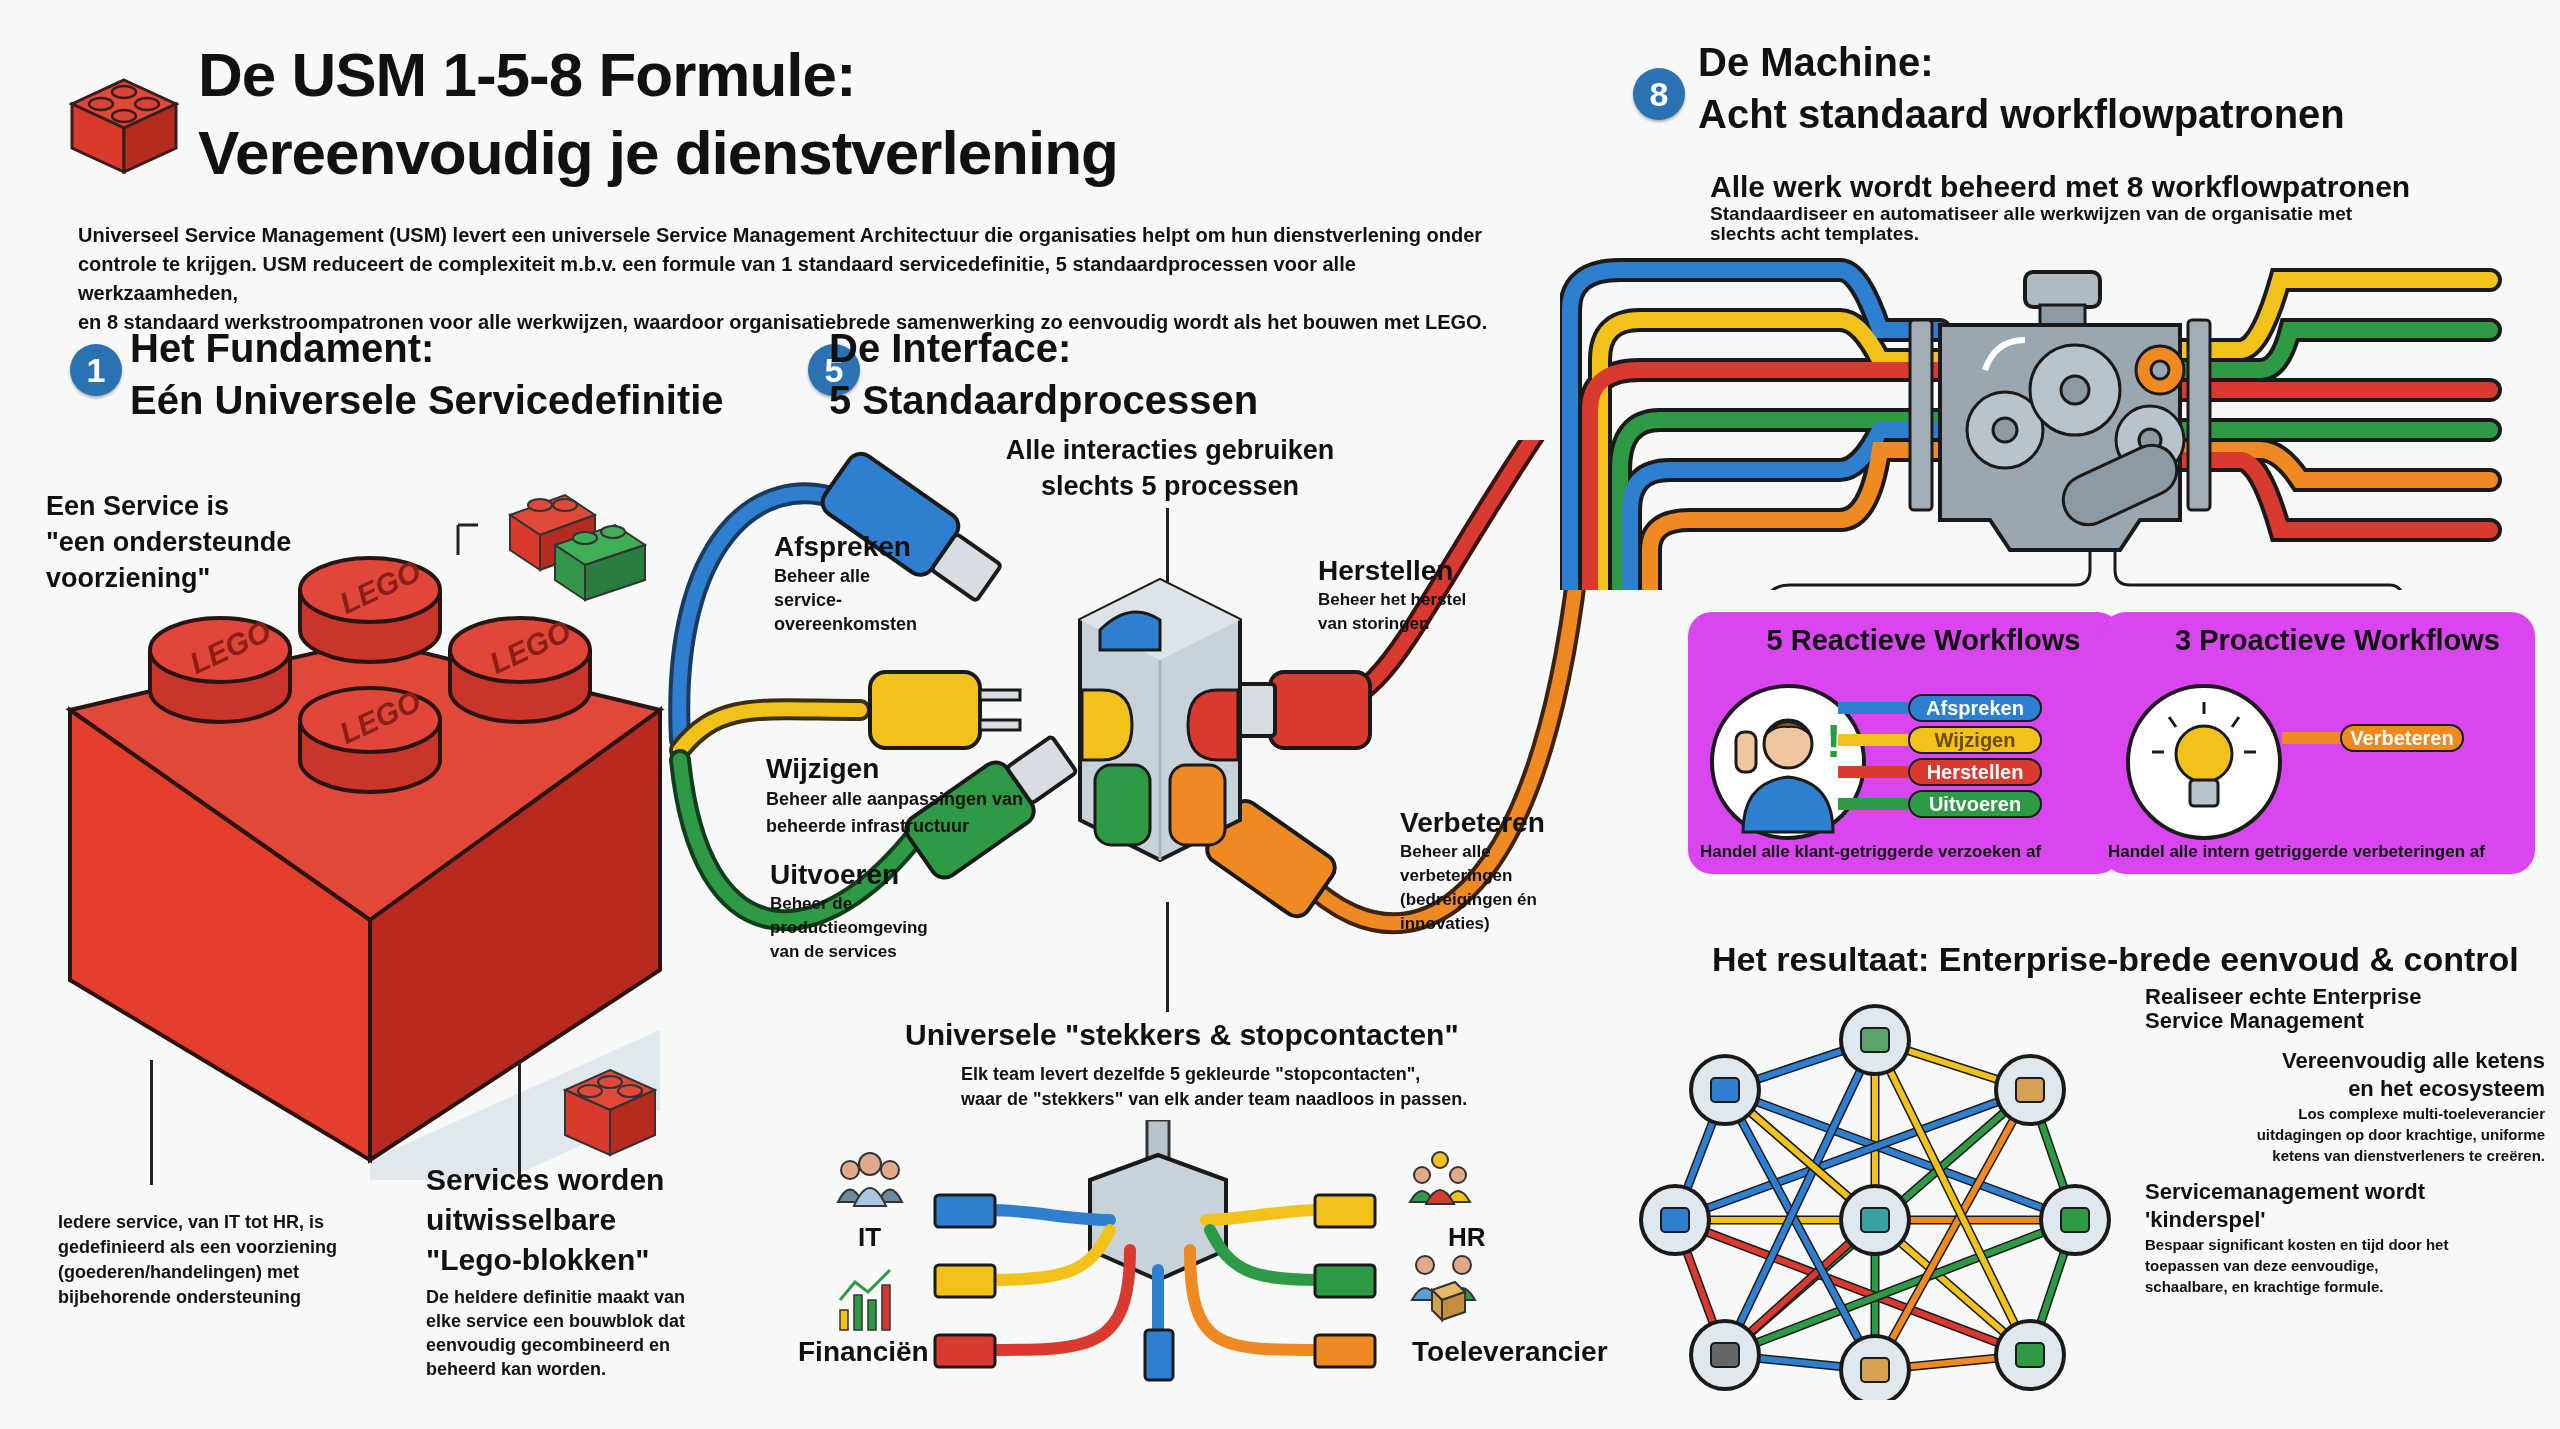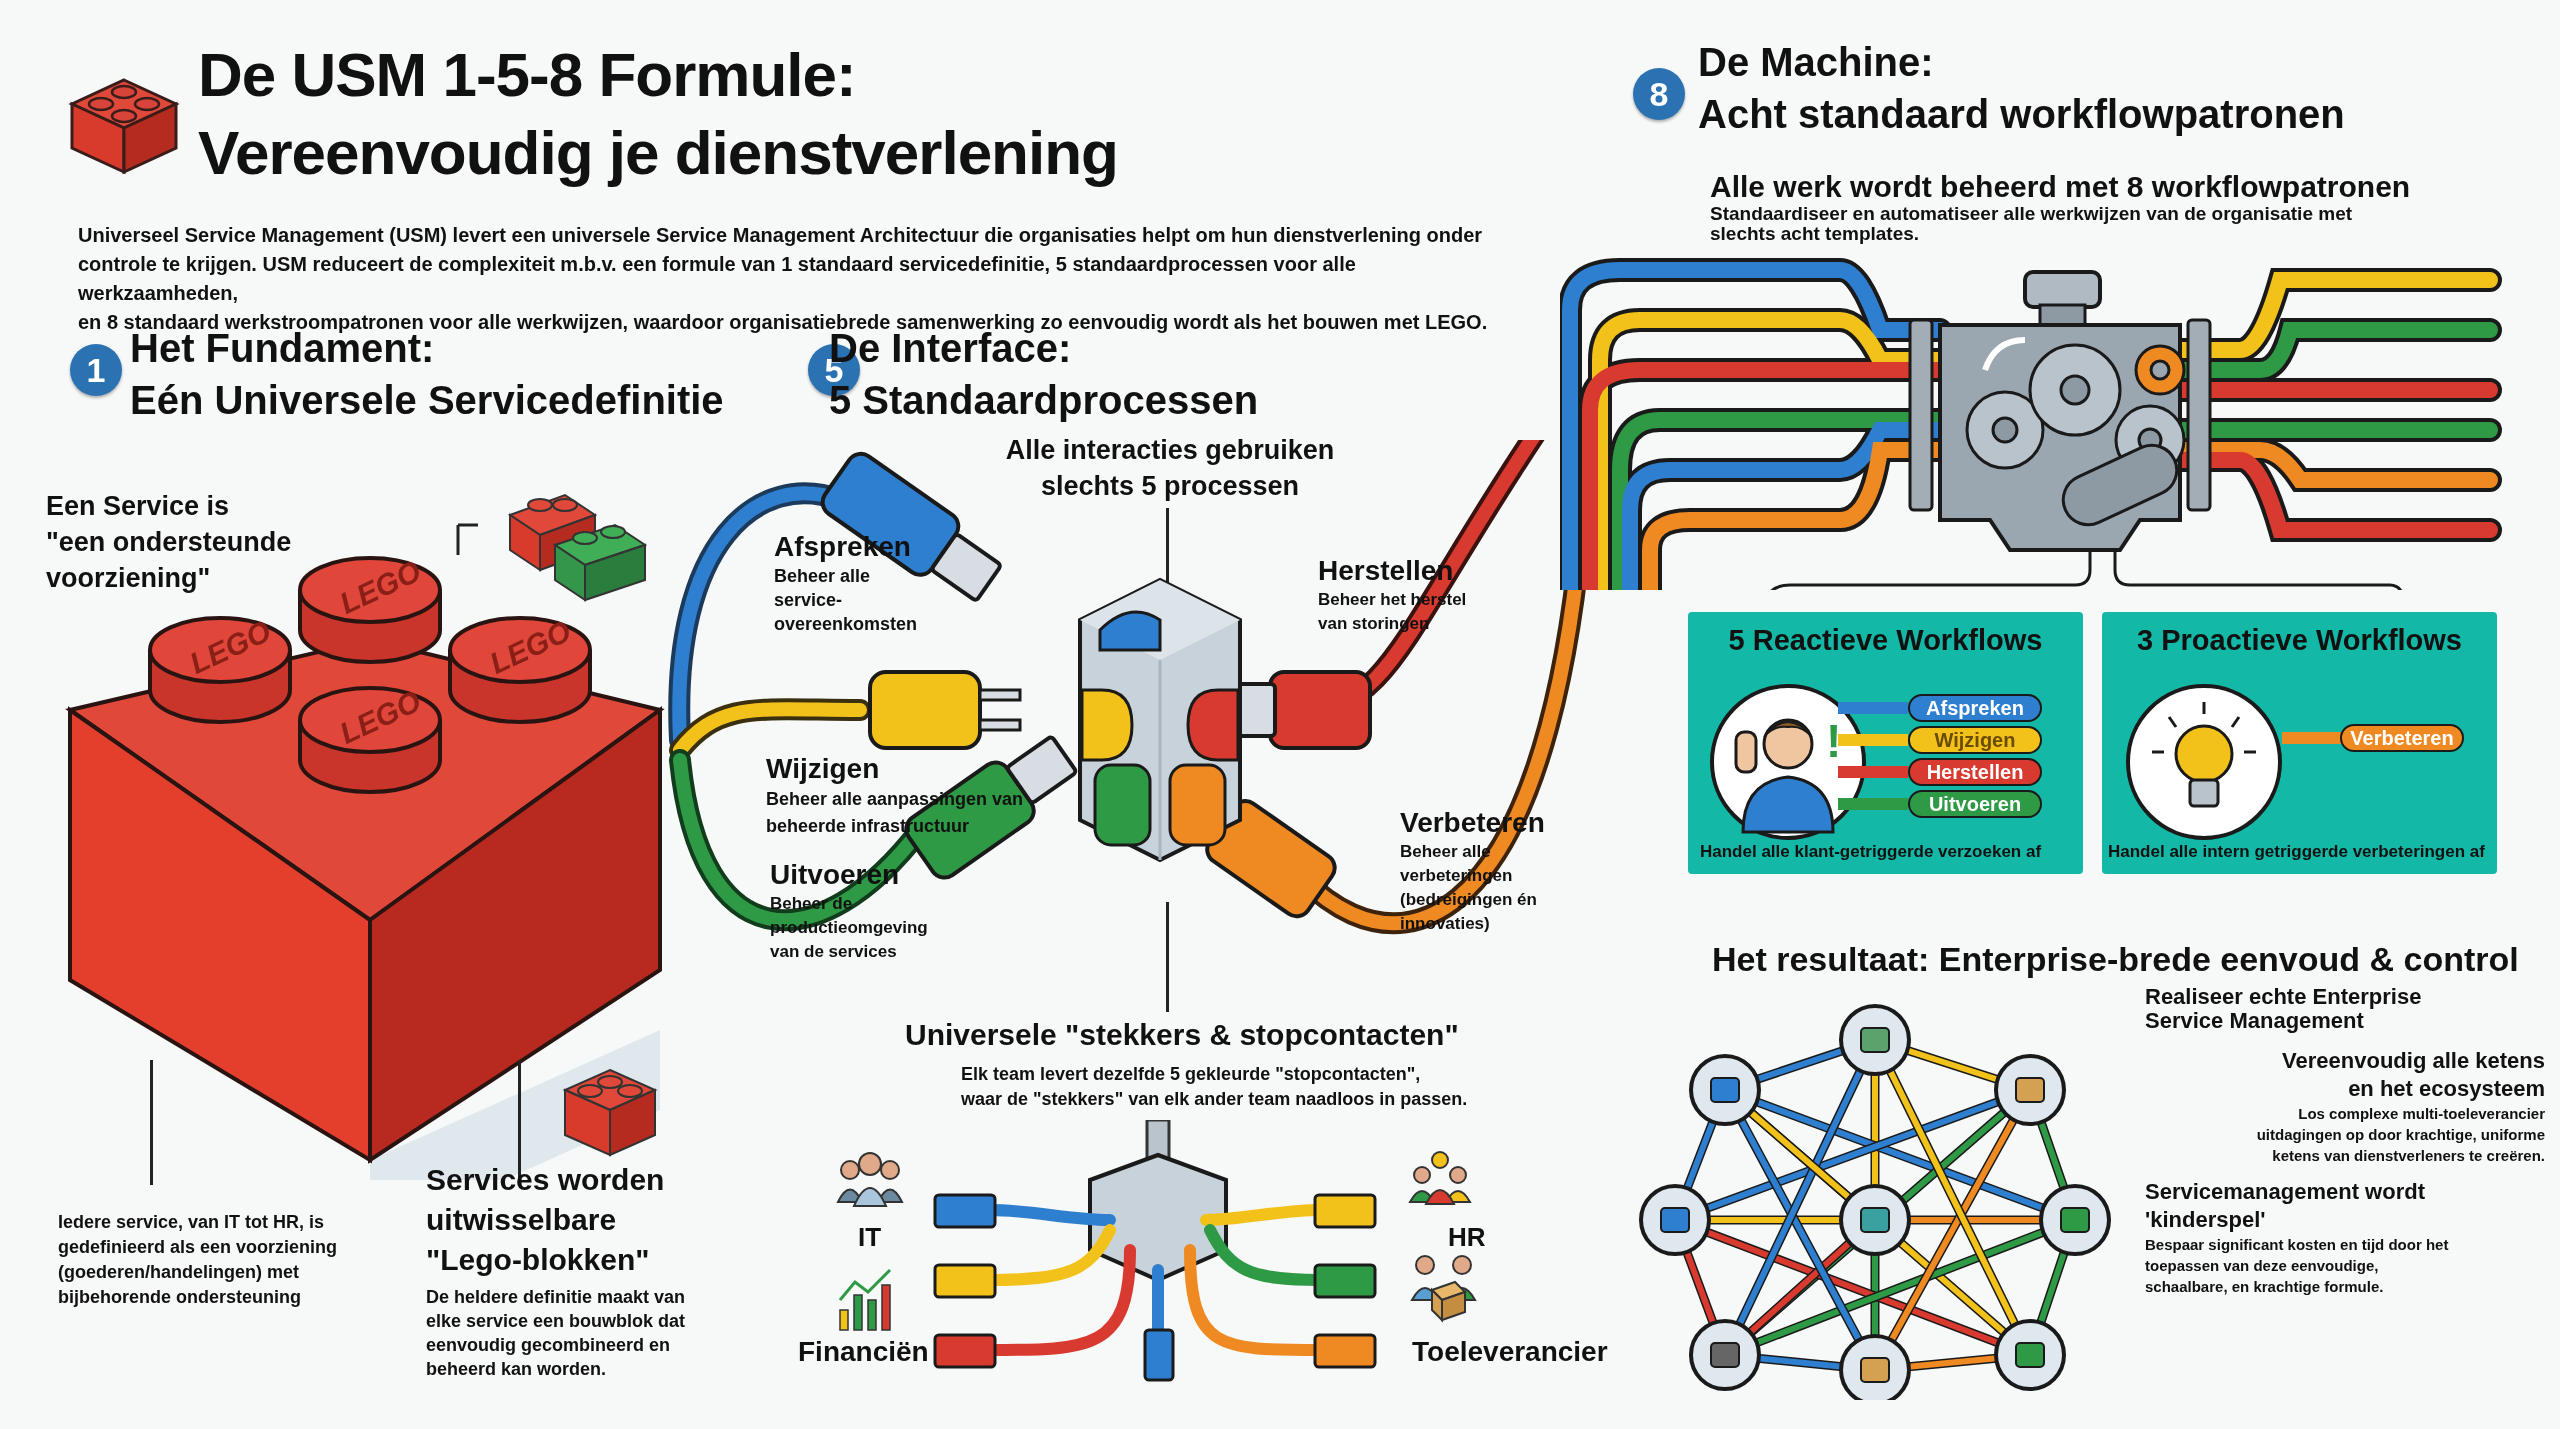--- a/index.html
+++ b/index.html
@@ -5,21 +5,21 @@
   html,body{margin:0;padding:0;}
   body{width:2560px;height:1429px;background:#f7f8f8;position:relative;overflow:hidden;font-family:"Liberation Sans","DejaVu Sans",sans-serif;color:#111;}
   .abs{position:absolute;}
   .cond{font-family:"Liberation Sans Narrow","Liberation Sans","DejaVu Sans",sans-serif;}
   .title{font-weight:700;font-size:62px;line-height:78px;letter-spacing:-1px;}
   .intro{font-size:20px;line-height:29px;font-weight:700;margin-top:15px;}
   .badge{width:52px;height:52px;border-radius:50%;background:#2b72b3;color:#fff;font-weight:700;font-size:34px;display:flex;align-items:center;justify-content:center;box-shadow:0 2px 3px rgba(0,0,0,.3);}
   .sec-title{font-size:40px;line-height:52px;font-weight:700;}
   .h3{font-size:28px;line-height:34px;font-weight:700;}
   .body{font-size:18px;line-height:25px;font-weight:700;}
-  .card{background:#14b8a6;border-radius:4px;}
+  .card{background:#d946ef;border-radius:24px;padding-left:38px;}
   .pill{border:2px solid #1a1a1a;border-radius:14px;color:#fff;font-weight:700;font-size:20px;text-align:center;line-height:24px;}
   svg text{font-family:"Liberation Sans","DejaVu Sans",sans-serif;}
 </style>
 </head>
 <body>
 
 <div class="abs" style="left:0;top:0;width:1600px;height:300px;">
   <svg class="abs" style="left:68px;top:70px;" width="112" height="105" viewBox="0 0 112 105">
     <polygon points="56,10 108,34 56,58 4,34" fill="#e0493a" stroke="#3a1d1a" stroke-width="3"></polygon>
     <polygon points="4,34 56,58 56,102 4,78" fill="#d83a2c" stroke="#3a1d1a" stroke-width="3"></polygon>

